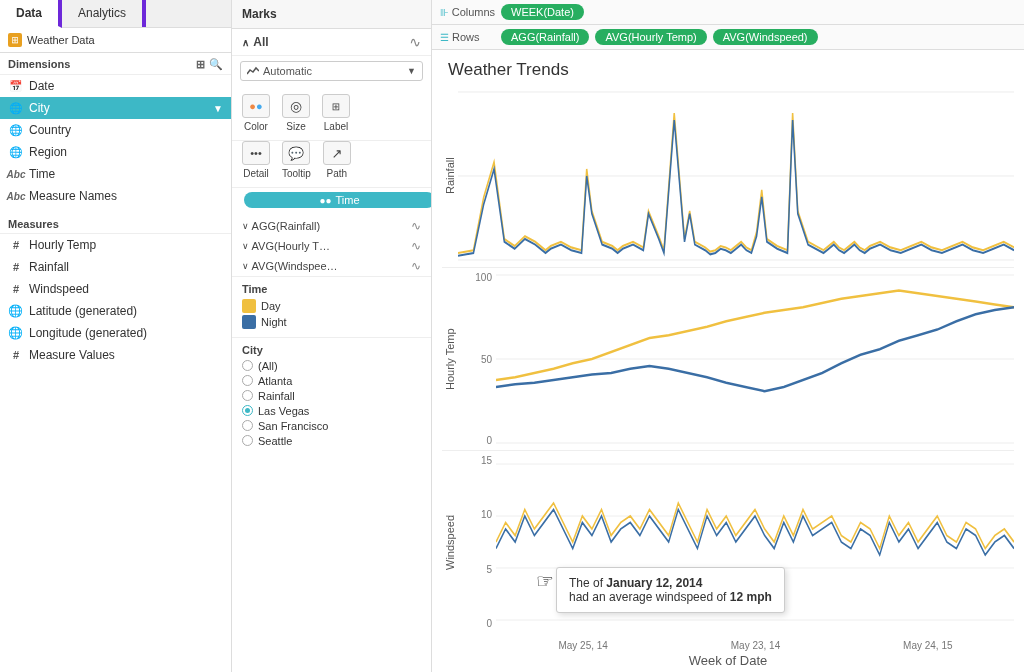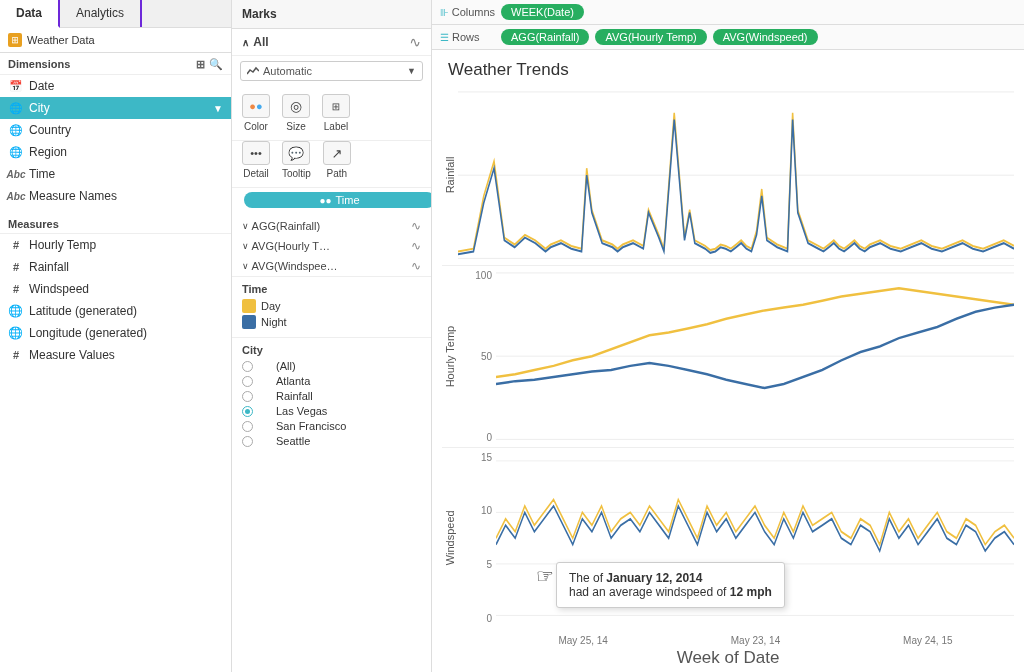--- a/index.html
+++ b/index.html
@@ -17,21 +17,21 @@
     }
     .tabs {
       display: flex;
       border-bottom: 1px solid #ddd;
       background: #f0f0f0;
     }
     .tab {
       padding: 6px 16px;
       font-size: 12px;
       cursor: pointer;
-      border-right: 2px solid #6d28d9;
+      border-right: 4px solid #6d28d9;
       color: #333;
     }
     .tab.active {
       background: #fff;
       font-weight: bold;
       border-bottom: 2px solid #fff;
       margin-bottom: -1px;
     }
     .data-source {
       display: flex;
@@ -169,21 +169,21 @@
       font-size: 11px;
       color: #444;
     }
     .agg-label { display: flex; align-items: center; gap: 3px; }
     .legend-section { padding: 6px 10px; border-top: 1px solid #eee; }
     .legend-title { font-size: 11px; font-weight: bold; color: #444; margin-bottom: 4px; }
     .legend-item { display: flex; align-items: center; gap: 5px; font-size: 11px; color: #333; margin-bottom: 2px; }
     .legend-color { width: 14px; height: 14px; border-radius: 2px; }
     .city-section { padding: 6px 10px; border-top: 1px solid #eee; }
     .city-title { font-size: 11px; font-weight: bold; color: #444; margin-bottom: 4px; }
-    .city-item { display: flex; align-items: center; gap: 23px; font-size: 11px; color: #333; margin-bottom: 3px; cursor: pointer; }
+    .city-item { display: flex; gap: 5px; font-size: 11px; color: #333; margin-bottom: 3px; cursor: pointer; }
     .radio { width: 11px; height: 11px; border-radius: 50%; border: 1.5px solid #aaa; display: flex; align-items: center; justify-content: center; }
     .radio.selected { border-color: #3db8c6; }
     .radio.selected::after { content: ''; width: 5px; height: 5px; background: #3db8c6; border-radius: 50%; }
 
     
     .chart-panel {
       flex: 1;
       background: #fff;
       display: flex;
       flex-direction: column;
@@ -263,21 +263,21 @@
     svg.chart { width: 100%; height: 100%; }
     .x-axis-labels {
       flex: 1;
       display: flex;
       justify-content: space-around;
       font-size: 10px;
       color: #777;
     }
     .x-axis-title {
       text-align: center;
-      font-size: 17px;
+      font-size: 13px;
       color: #555;
       margin-top: 2px;
     }
     .tooltip-box {
       position: absolute;
       background: #fff;
       border: 1px solid #ccc;
       border-radius: 3px;
       padding: 8px 12px;
       font-size: 12px;

